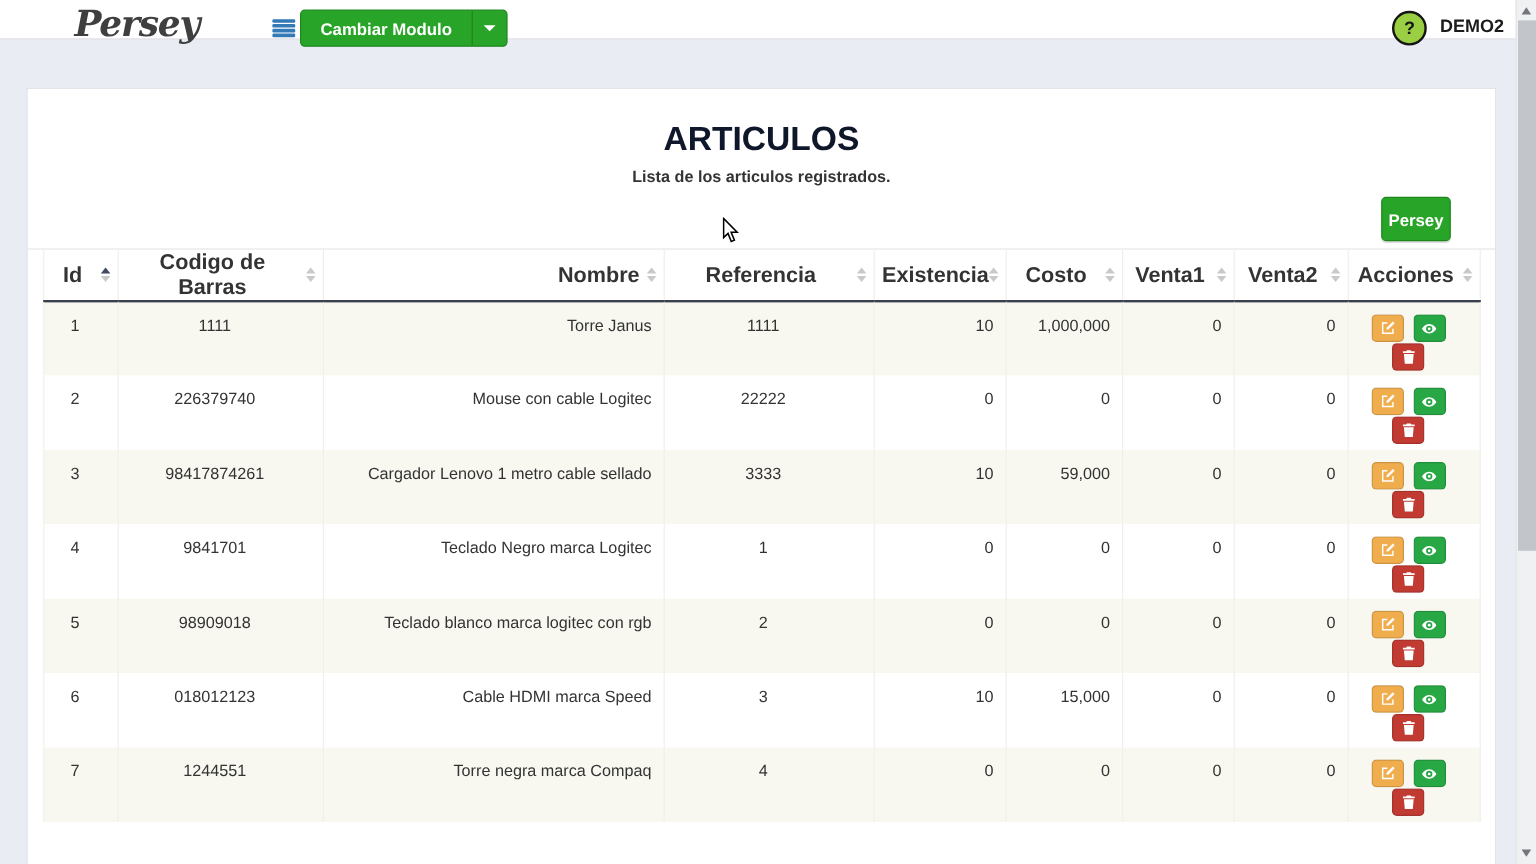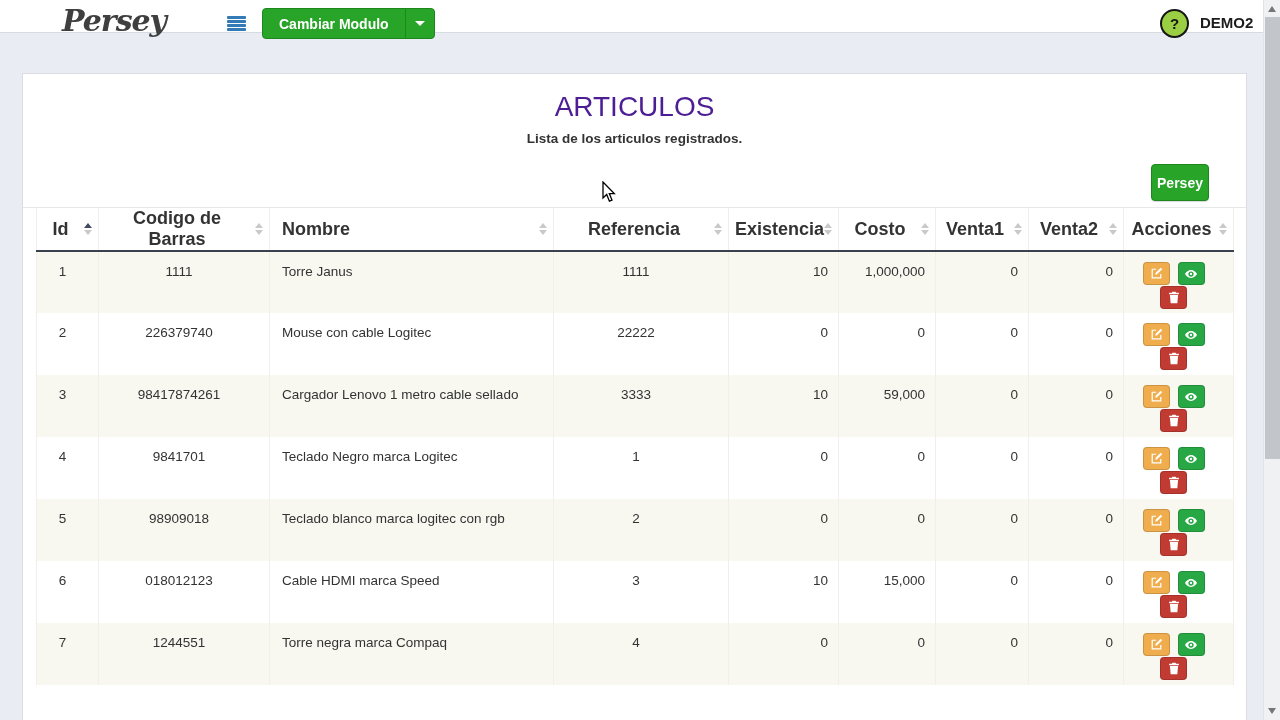--- a/index.html
+++ b/index.html
@@ -4,31 +4,31 @@
 <style>
   * { margin:0; padding:0; box-sizing:border-box; }
   html,body { width:1280px; height:720px; overflow:hidden; }
   body { position:relative; background:#e9edf3; font-family:"Liberation Sans", sans-serif; color:#333; }
 
   
   .navbar { position:absolute; top:0; left:0; width:1280px; height:33px; background:#fff; border-bottom:1px solid #d7dbe1; z-index:5; }
   .brand { position:absolute; left:62px; top:3px; font-family:"DejaVu Serif", serif; font-style:italic; font-weight:700; font-size:30px; color:#3f3f3f; letter-spacing:-1px; cursor:pointer; }
   .hamburger { position:absolute; left:227px; top:16px; width:19px; height:15px; display:flex; flex-direction:column; justify-content:space-between; cursor:pointer; }
   .hamburger div { height:3px; background:#337ab7; border-radius:1px; }
-  .mod-btn { position:absolute; left:262px; top:8px; height:31px; display:flex; align-items:stretch; background:#28a428; border:1px solid #1d871d; border-radius:4px; overflow:hidden; cursor:pointer; }
+  .mod-btn { position:absolute; left:250px; top:8px; height:31px; display:flex; align-items:stretch; background:#28a428; border:1px solid #1d871d; border-radius:4px; overflow:hidden; cursor:pointer; }
   .mod-btn .mod-label { display:flex; align-items:center; padding:0 16px; color:#fff; font-weight:700; font-size:14px; }
   .mod-btn .mod-caret { display:flex; align-items:center; padding:0 9px; border-left:1px solid #1d871d; }
   .caret-down { width:0; height:0; border-left:5px solid transparent; border-right:5px solid transparent; border-top:5px solid #fff; }
   .help-badge { position:absolute; left:1160px; top:9px; width:29px; height:29px; border-radius:50%; background:#9bcf43; border:2.5px solid #151515; color:#151515; font-weight:700; font-size:15px; display:flex; align-items:center; justify-content:center; cursor:pointer; }
   .username { position:absolute; left:1200px; top:14px; font-size:15px; font-weight:700; color:#1c1c1c; cursor:pointer; }
 
   
   .card { position:absolute; left:22px; top:73px; width:1225px; height:647px; background:#fff; border:1px solid #dadee3; border-bottom:none; }
   .card-header { position:relative; height:134px; border-bottom:1px solid #e7e7e7; }
-  .page-title { padding-top:17px; text-align:center; font-size:28px; font-weight:400; color:#4c1d95; }
+  .page-title { padding-top:26px; text-align:center; font-size:28px; font-weight:700; color:#0f172a; }
   .page-subtitle { margin-top:8px; text-align:center; font-size:13.5px; font-weight:700; color:#333; }
   .new-btn { position:absolute; right:37px; top:90px; width:58px; height:37px; background:#28a428; border:1px solid #1d871d; border-radius:4px; color:#fff; font-weight:700; font-size:14px; font-family:"Liberation Sans", sans-serif; cursor:pointer; box-shadow:0 1px 1px rgba(0,0,0,.15); }
 
   
   .controls { position:relative; height:59px; padding:16px 14px 0 13px; }
   .show-group { display:flex; align-items:center; gap:7px; font-size:13.5px; color:#646c77; }
   .page-size-select { position:relative; width:64px; height:28px; border:1px solid #a6a6a6; border-radius:4px; background:#fff; font-size:12.5px; color:#555; display:flex; align-items:center; padding-left:10px; cursor:pointer; }
   .select-chevron { position:absolute; right:9px; top:8px; width:8px; height:8px; border-right:2px solid #444; border-bottom:2px solid #444; transform:rotate(45deg) scale(.8); }
   .search-group { position:absolute; right:18px; top:16px; display:flex; align-items:center; gap:7px; font-size:13.5px; color:#646c77; }
   .search-input { width:136px; height:30px; border:1px solid #bcbcbc; border-radius:4px; font-size:13px; padding:0 8px; font-family:"Liberation Sans", sans-serif; }
@@ -37,21 +37,21 @@
   .table-wrap { padding:0 14px 0 13px; }
   table { width:1197px; border-collapse:collapse; table-layout:fixed; }
   thead th { position:relative; height:39px; font-size:18px; font-weight:700; color:#333; border-bottom:2px solid #39414f; border-left:1px solid #efefe8; padding:0 20px 0 6px; vertical-align:middle; cursor:pointer; }
   thead th:last-child { border-right:1px solid #efefe8; }
   tbody td { height:62px; vertical-align:top; padding-top:12px; font-size:13.5px; color:#333; border-left:1px solid #f0f0e9; padding-right:10px; }
   tbody td:last-child { border-right:1px solid #f0f0e9; }
   tbody tr:nth-child(odd) { background:#f8f8f1; }
   tbody tr:nth-child(even) { background:#fff; }
   .al-center { text-align:center; }
   .al-right { text-align:right; }
-  .al-left { text-align:left; padding-left:12px; }
+  .al-left { text-align:right; padding-left:12px; }
   th.al-left { padding-left:12px; }
   .sort-icon { position:absolute; right:6px; top:50%; transform:translateY(-50%); display:flex; flex-direction:column; align-items:center; }
   .arr { width:0; height:0; border-left:4px solid transparent; border-right:4px solid transparent; }
   .arr.up { border-bottom:5px solid #c9c9c9; margin-bottom:2px; }
   .arr.down { border-top:5px solid #c9c9c9; }
   .arr.up.active { border-bottom-color:#424a63; }
 
   .actions { display:flex; flex-direction:column; align-items:center; padding-top:0; }
   .actions-top { display:flex; gap:8px; }
   .abtn { width:27px; height:23px; border:1px solid rgba(0,0,0,.15); border-radius:4px; display:flex; align-items:center; justify-content:center; cursor:pointer; padding:0; }

